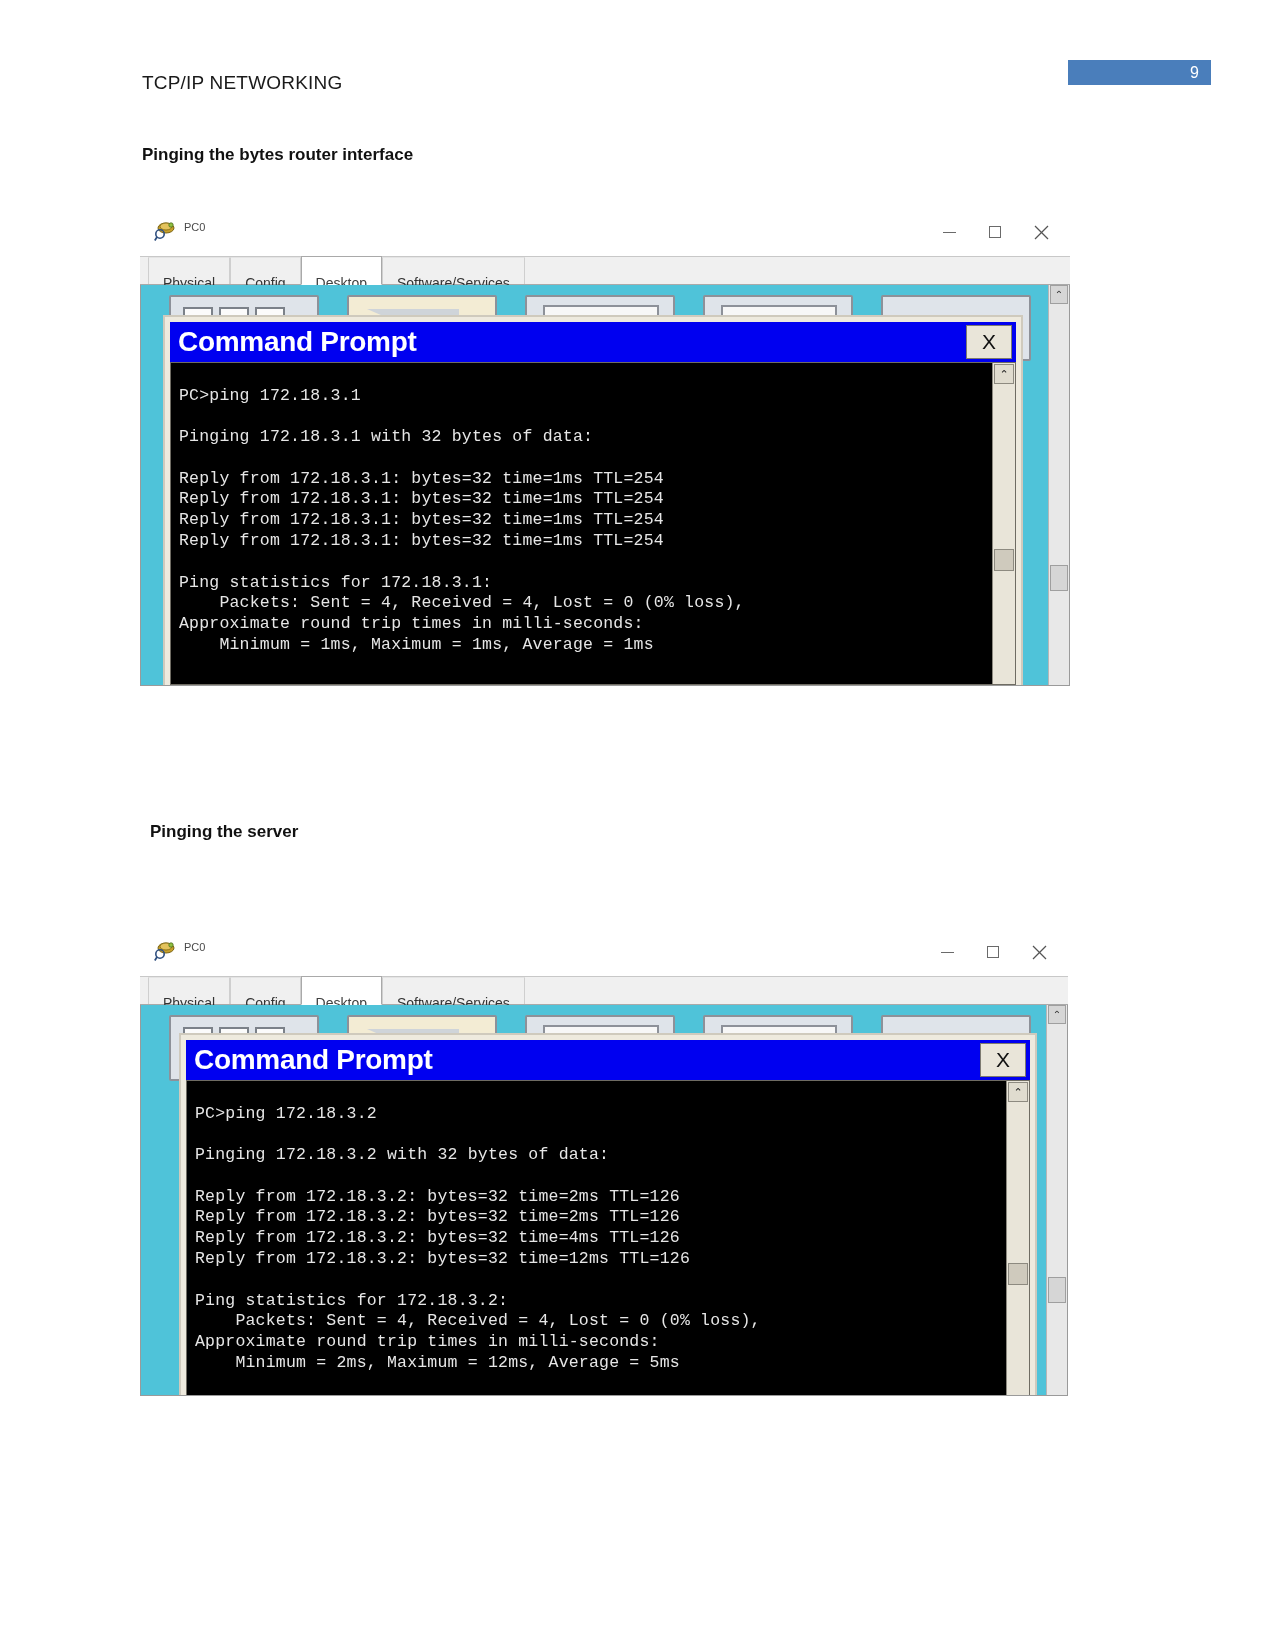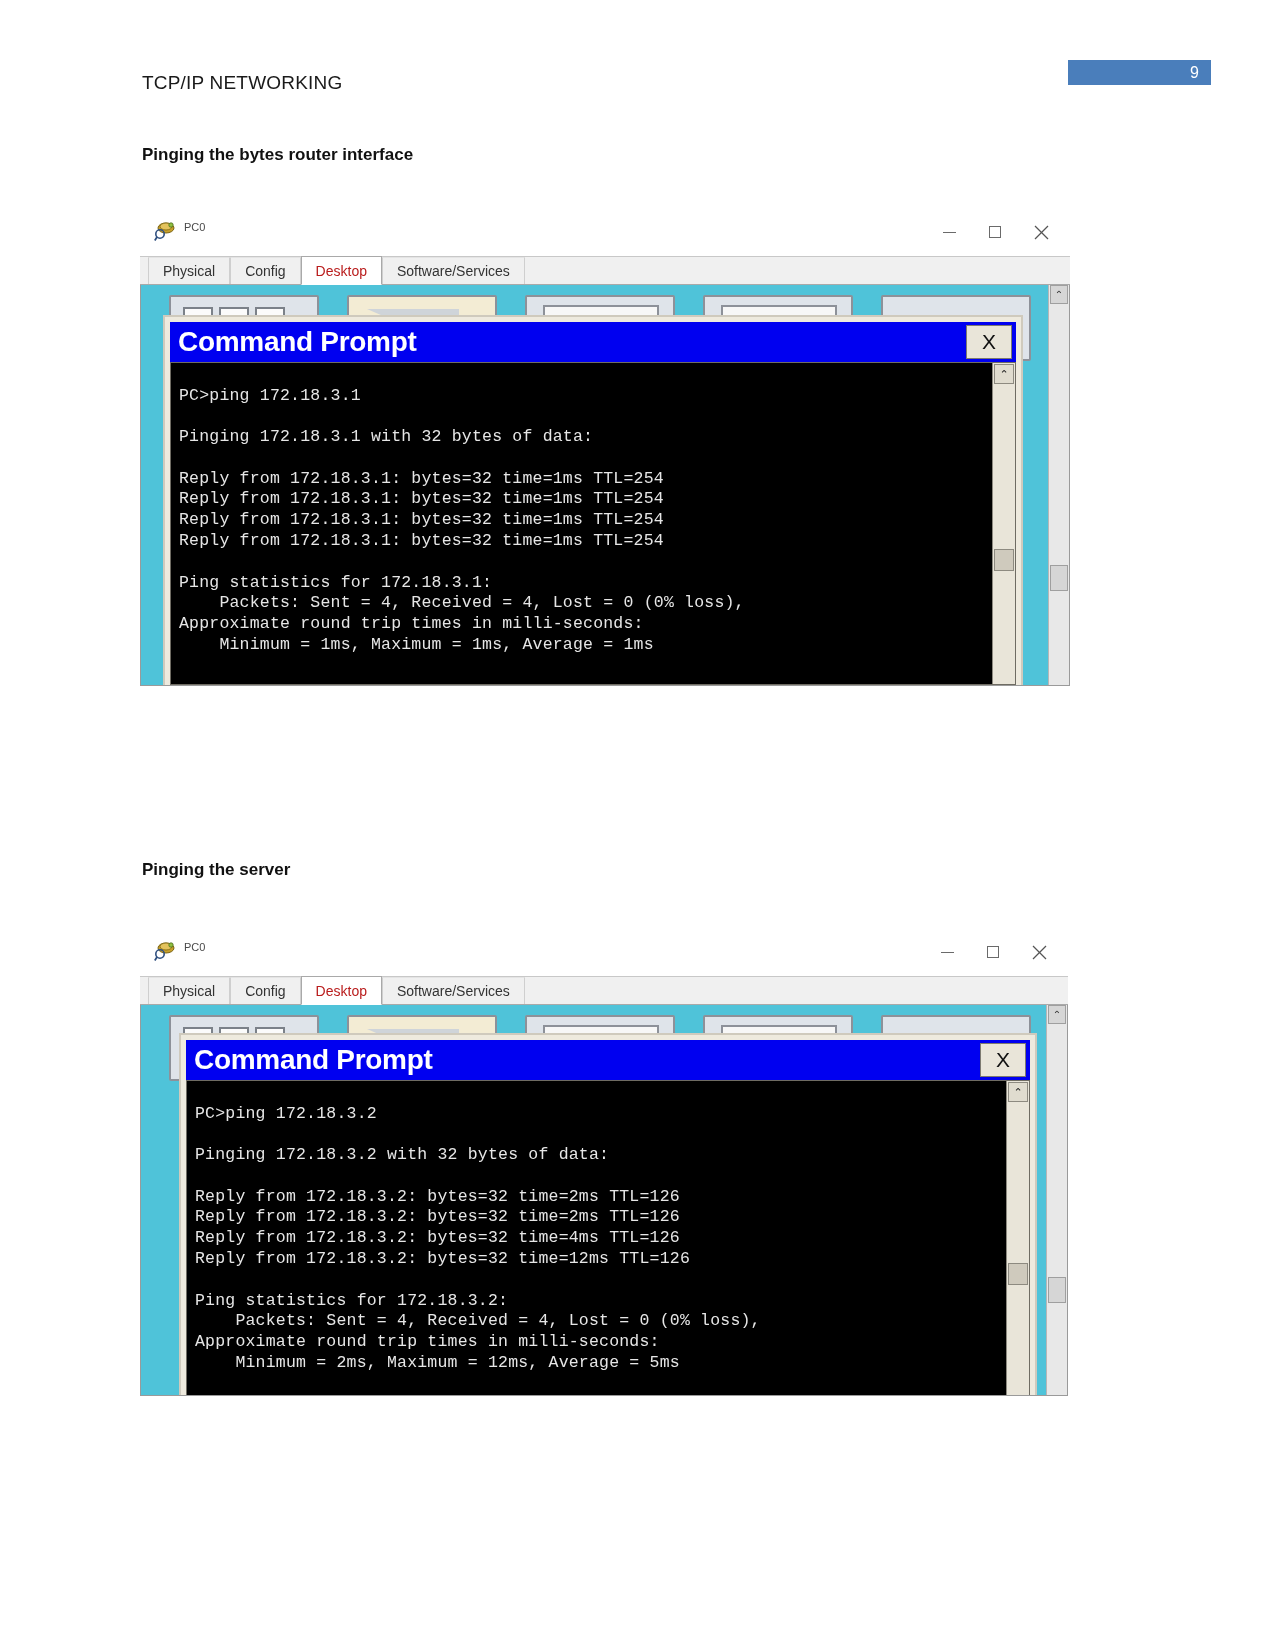--- a/index.html
+++ b/index.html
@@ -51,21 +51,21 @@
   
   .section-heading {
     position: absolute;
     left: 142px;
     font-size: 17px;
     font-weight: bold;
     color: #111111;
     white-space: nowrap;
   }
   #heading-1 { top: 145px; }
-  #heading-2 { top: 860px; }
+  #heading-2 { top: 822px; margin-left: 8px; }
 
   
   .pt-window {
     position: absolute;
     background: #ffffff;
     box-sizing: border-box;
   }
   #figure-1 { left: 140px; top: 208px; width: 930px; height: 478px; }
   #figure-2 { left: 140px; top: 928px; width: 928px; height: 468px; }
 
@@ -126,38 +126,38 @@
     border-top: 1px solid #c8c8c8;
     border-bottom: 1px solid #a9a9a9;
     display: flex;
     align-items: flex-end;
     padding-left: 8px;
     box-sizing: border-box;
   }
   .pt-tab {
     height: 27px;
     line-height: 27px;
-    padding: 0 14px;
+    padding: 12px 14px;
     font-size: 14px;
     color: #333;
     background: #f0f0f0;
     border-left: 1px solid #cfcfcf;
     border-right: 1px solid #cfcfcf;
     border-top: 1px solid #e4e4e4;
     box-sizing: border-box;
     white-space: nowrap;
   }
   .pt-tab.active {
     background: #ffffff;
     border: 1px solid #a9a9a9;
     border-bottom: 1px solid #ffffff;
     height: 29px;
     line-height: 28px;
     margin-bottom: -1px;
-    color: #b91c1c;
+    color: #404040;
   }
 
   
   .pt-desktop {
     position: relative;
     background: #4fc3d9;
     overflow: hidden;
     border-left: 1px solid #9a9a9a;
     border-right: 1px solid #9a9a9a;
     border-bottom: 1px solid #9a9a9a;

